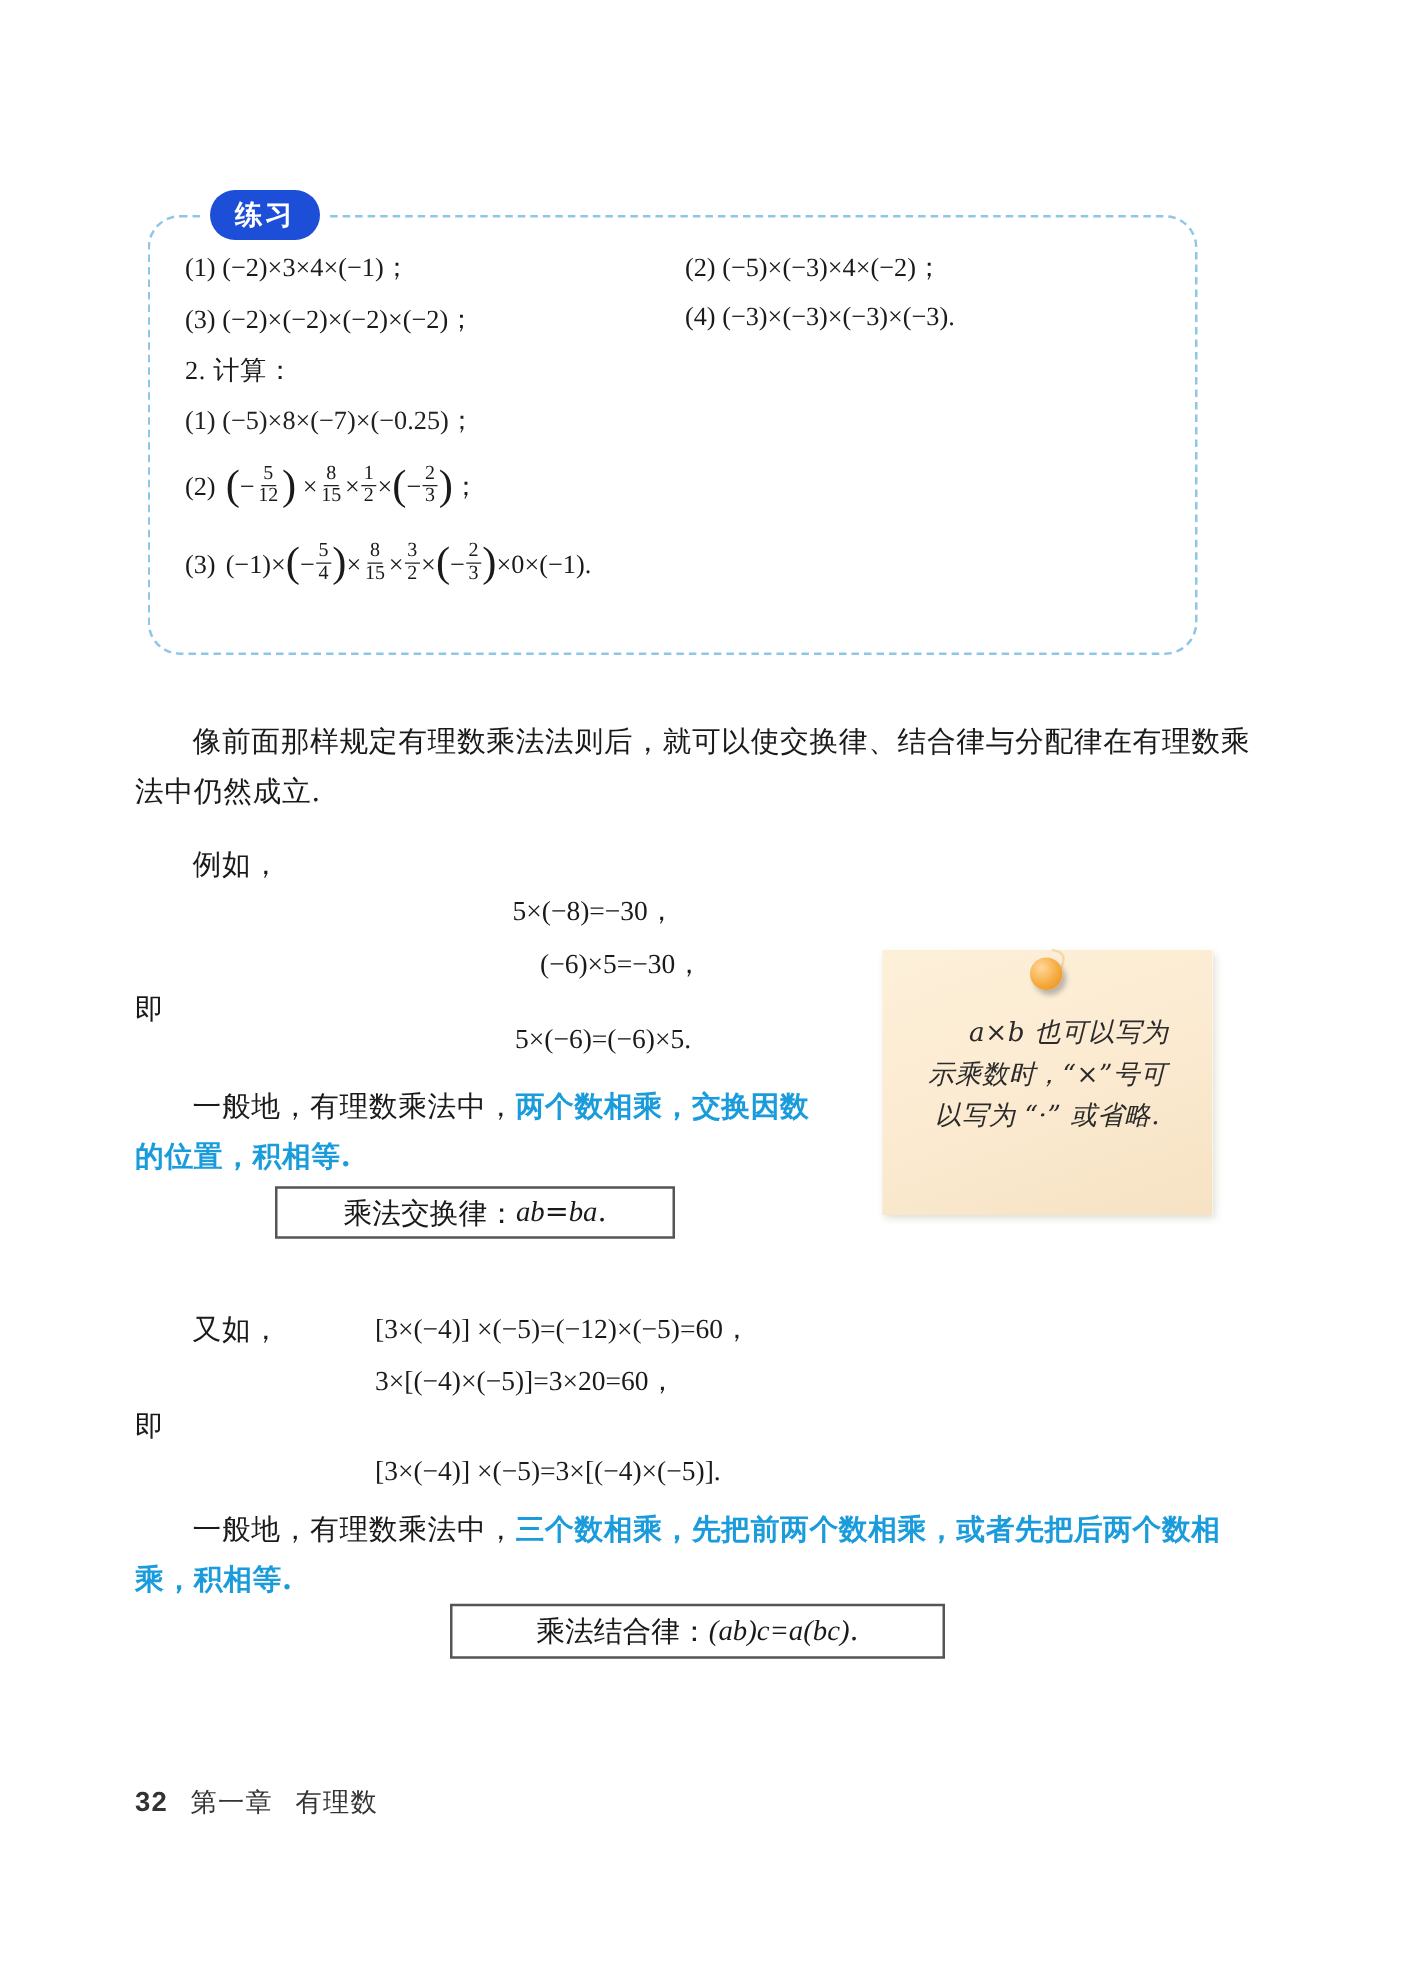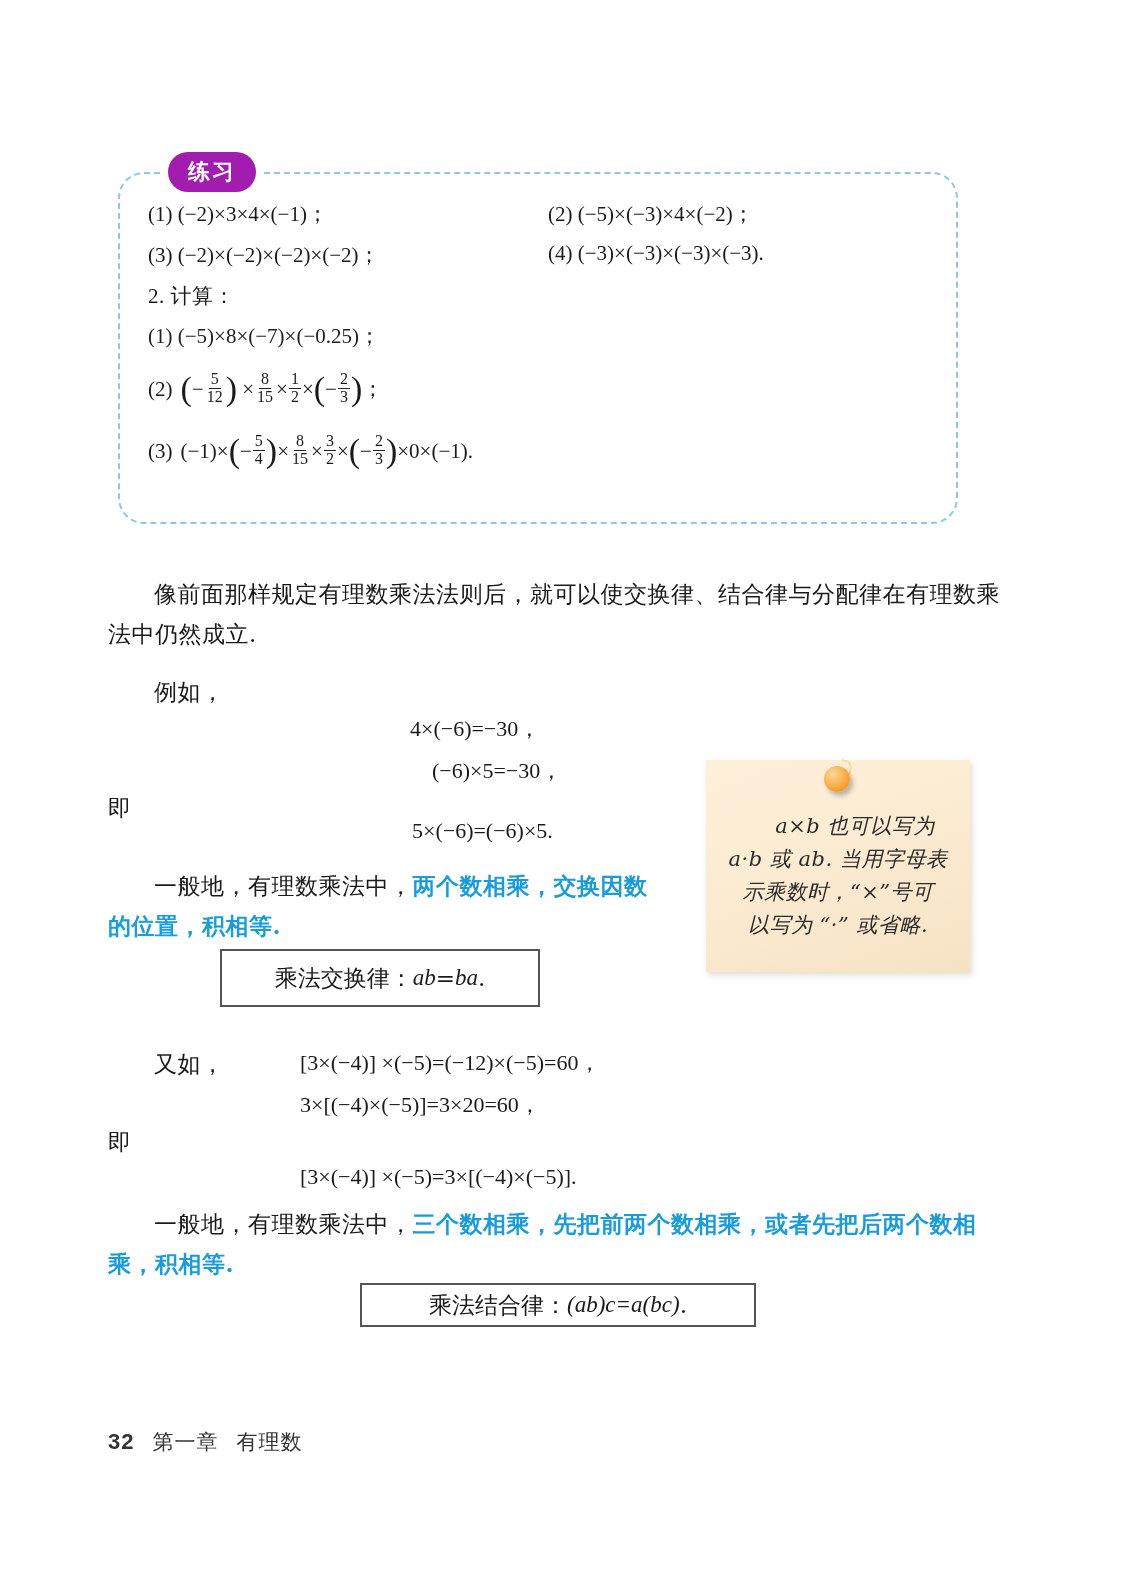--- a/index.html
+++ b/index.html
@@ -31,21 +31,21 @@
     border: 2px dashed #8fc6e8;
     border-radius: 26px;
     box-sizing: border-box;
   }
   .practice-badge {
     position: absolute;
     left: 168px;
     top: 152px;
     width: 88px;
     height: 40px;
-    background: #a21caf;
+    background: #1d4ed8;
     border-radius: 20px;
     display: flex;
     align-items: center;
     justify-content: center;
     color: #ffffff;
     font-family: "DejaVu Sans", sans-serif;
     font-weight: bold;
     font-size: 22px;
     letter-spacing: 2px;
     z-index: 3;
@@ -301,46 +301,45 @@
       <span class="paren-big">)</span>
       <span>×0×(−1).</span>
     </div>
 
   </div>
 
   <div class="para indent" style="left:108px; top:574px; width:900px;">像前面那样规定有理数乘法法则后，就可以使交换律、结合律与分配律在有理数乘法中仍然成立.</div>
 
   <div class="para" style="left:154px; top:672px;">例如，</div>
 
-  <div class="eq-block" style="left:410px; top:710px;">4×(−6)=−30，</div>
+  <div class="eq-block" style="left:410px; top:710px;">5×(−8)=−30，</div>
 
   <div class="eq-block" style="left:432px; top:752px;">(−6)×5=−30，</div>
 
   <div class="para" style="left:108px; top:788px;">即</div>
 
   <div class="eq-block" style="left:412px; top:812px;">5×(−6)=(−6)×5.</div>
 
   <div class="para indent" style="left:108px; top:866px; width:560px;">
     <span>一般地，有理数乘法中，</span><span class="blue">两个数相乘，交换因数的位置，积相等.</span>
   </div>
 
-  <div class="formula-box" style="left:220px; top:949px; width:320px; height:58px;">
+  <div class="formula-box" style="left:220px; top:949px; width:320px; height:42px;">
     <span>乘法交换律：</span>
       <i>ab</i>
       <span>=</span>
       <i>ba</i>
       <span>.</span>
   </div>
 
   <div class="sticky">
     <div class="pin"></div>
     <div class="pin-needle"></div>
     <div class="sticky-inner">
       <div class="si-indent">a×b 也可以写为</div>
-      <div>a·b 或 ab. 当用字母表</div>
       <div>示乘数时，“×”号可</div>
       <div>以写为 “·” 或省略.</div>
     </div>
   </div>
 
   <div class="para" style="left:154px; top:1044px;">又如，</div>
 
   <div class="eq-block" style="left:300px; top:1044px;">[3×(−4)] ×(−5)=(−12)×(−5)=60，</div>
 
   <div class="eq-block" style="left:300px; top:1086px;">3×[(−4)×(−5)]=3×20=60，</div>

